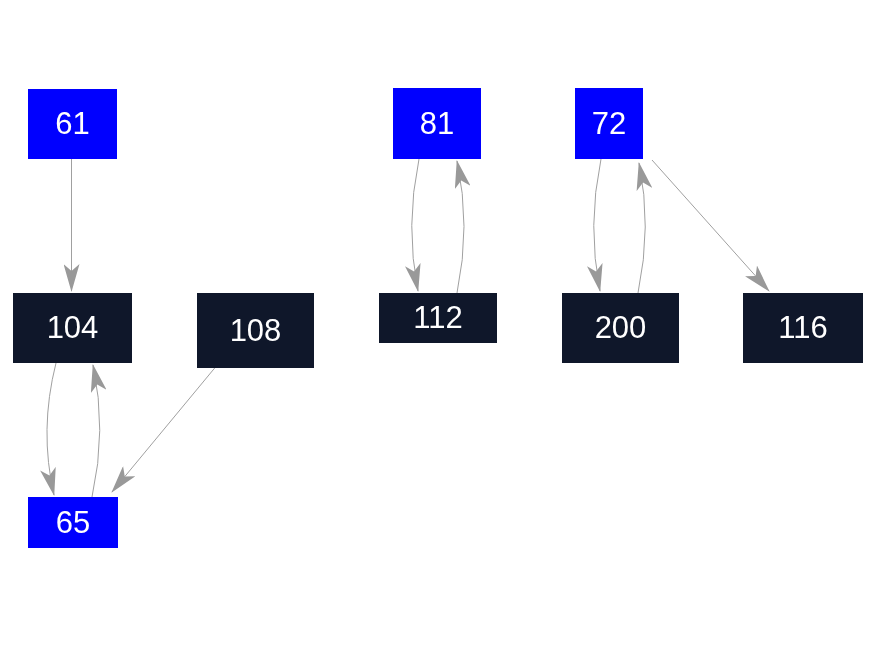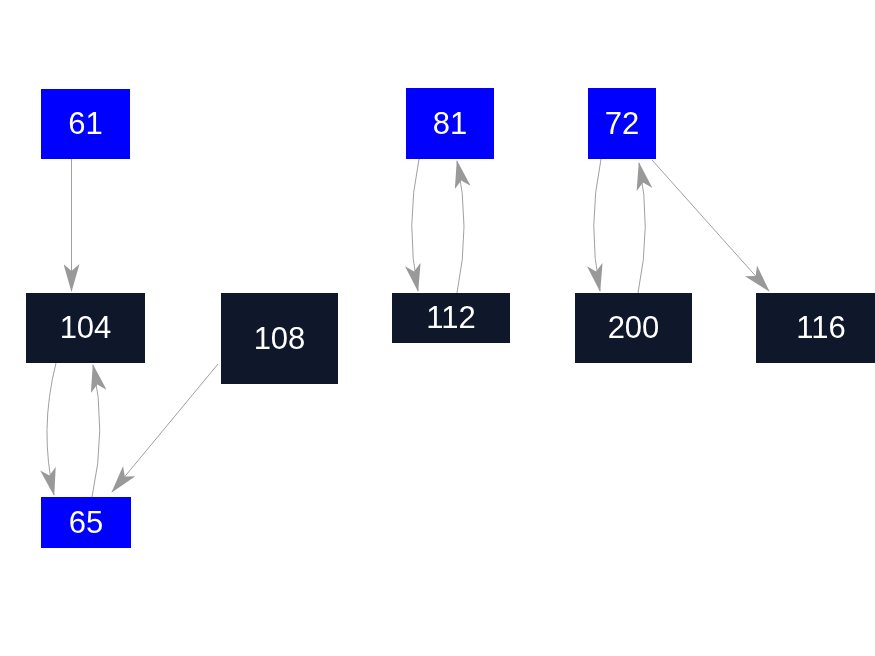--- a/index.html
+++ b/index.html
@@ -27,21 +27,20 @@
   .node {
     position: absolute;
     display: flex;
     align-items: center;
     justify-content: center;
     color: #ffffff;
     font-size: 31px;
     box-sizing: border-box;
     cursor: pointer;
     user-select: none;
-    margin-left: 13px;
   }
   .node.blue { background: #0000ff; }
   .node.red  { background: #0f172a; }
 </style>
 </head>
 <body>
 
 <div class="canvas">
 
   <svg class="edges-layer" width="875" height="656" viewBox="0 0 875 656" xmlns="http://www.w3.org/2000/svg">
@@ -63,21 +62,21 @@
   </svg>
 
   <div class="node blue" style="left:28px;  top:89px;  width:89px;  height:70px;">
     <span>61</span>
   </div>
 
   <div class="node red" style="left:13px;  top:293px; width:119px; height:70px;">
     <span>104</span>
   </div>
 
-  <div class="node red" style="left:208px; top:293px; width:117px; height:91px;">
+  <div class="node red" style="left:197px; top:293px; width:117px; height:75px;">
     <span>108</span>
   </div>
 
   <div class="node blue" style="left:28px;  top:497px; width:90px;  height:51px;">
     <span>65</span>
   </div>
 
   <div class="node blue" style="left:393px; top:88px;  width:88px;  height:71px;">
     <span>81</span>
   </div>
@@ -87,17 +86,17 @@
   </div>
 
   <div class="node blue" style="left:575px; top:88px;  width:68px;  height:71px;">
     <span>72</span>
   </div>
 
   <div class="node red" style="left:562px; top:293px; width:117px; height:70px;">
     <span>200</span>
   </div>
 
-  <div class="node red" style="left:743px; top:293px; width:130px; height:70px;">
+  <div class="node red" style="left:743px; top:293px; width:120px; height:70px;">
     <span>116</span>
   </div>
 
 </div>
 
 </body></html>

